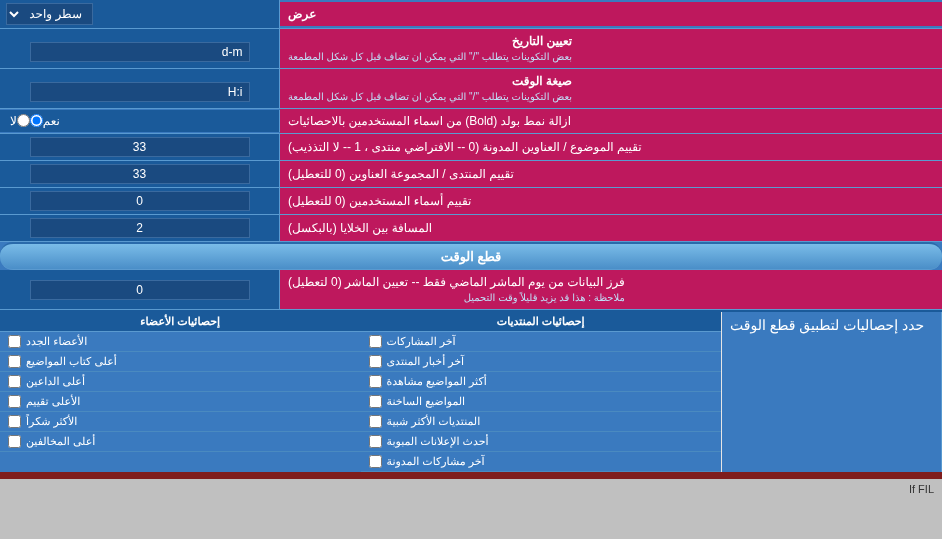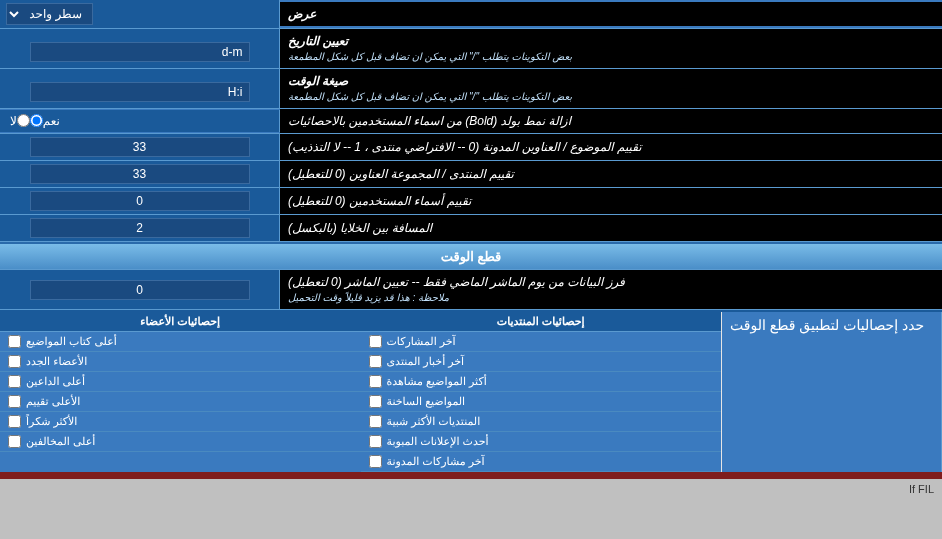--- a/index.html
+++ b/index.html
@@ -18,30 +18,29 @@
     }
 
     .row {
       display: flex;
       align-items: stretch;
       border-bottom: 1px solid #5a9ad0;
     }
 
     .row-label {
       flex: 1;
-      background: #000000;
+      background: #be185d;
       color: #fff;
       padding: 4px 8px;
-      text-align: left;
+      text-align: right;
       display: flex;
       align-items: center;
       justify-content: flex-end;
       font-size: 12px;
       line-height: 1.4;
-      font-style: italic;
     }
 
     .row-input {
       width: 280px;
       background: #1a5a9a;
       display: flex;
       align-items: center;
       justify-content: center;
       padding: 3px 6px;
       border-right: 1px solid #5a9ad0;
@@ -118,20 +117,21 @@
     
     .cutoff-section {
       background: linear-gradient(to bottom, #7abce8, #4a8ec8);
       color: #fff;
       text-align: center;
       font-weight: bold;
       font-size: 13px;
       padding: 5px 0;
       border-top: 2px solid #2a6aaa;
       border-bottom: 1px solid #5a9ad0;
+      border-radius: 13px;
     }
 
     
     .stats-section {
       display: flex;
       border-top: 2px solid #1a5a9a;
     }
 
     .stats-col {
       flex: 1;
@@ -331,25 +331,25 @@
         <label>آخر مشاركات المدونة</label>
         <input type="checkbox" style="">
       </div>
     </div>
 
     <div class="stats-col">
       <div class="stats-header">
         <span>إحصائيات الأعضاء</span>
       </div>
       <div class="stats-item">
+        <label>الأعضاء الجدد</label>
+        <input type="checkbox" style="">
+      </div>
+      <div class="stats-item">
         <label>أعلى كتاب المواضيع</label>
-        <input type="checkbox" style="">
-      </div>
-      <div class="stats-item">
-        <label>الأعضاء الجدد</label>
         <input type="checkbox" style="">
       </div>
       <div class="stats-item">
         <label>أعلى الداعين</label>
         <input type="checkbox" style="">
       </div>
       <div class="stats-item">
         <label>الأعلى تقييم</label>
         <input type="checkbox" style="">
       </div>

